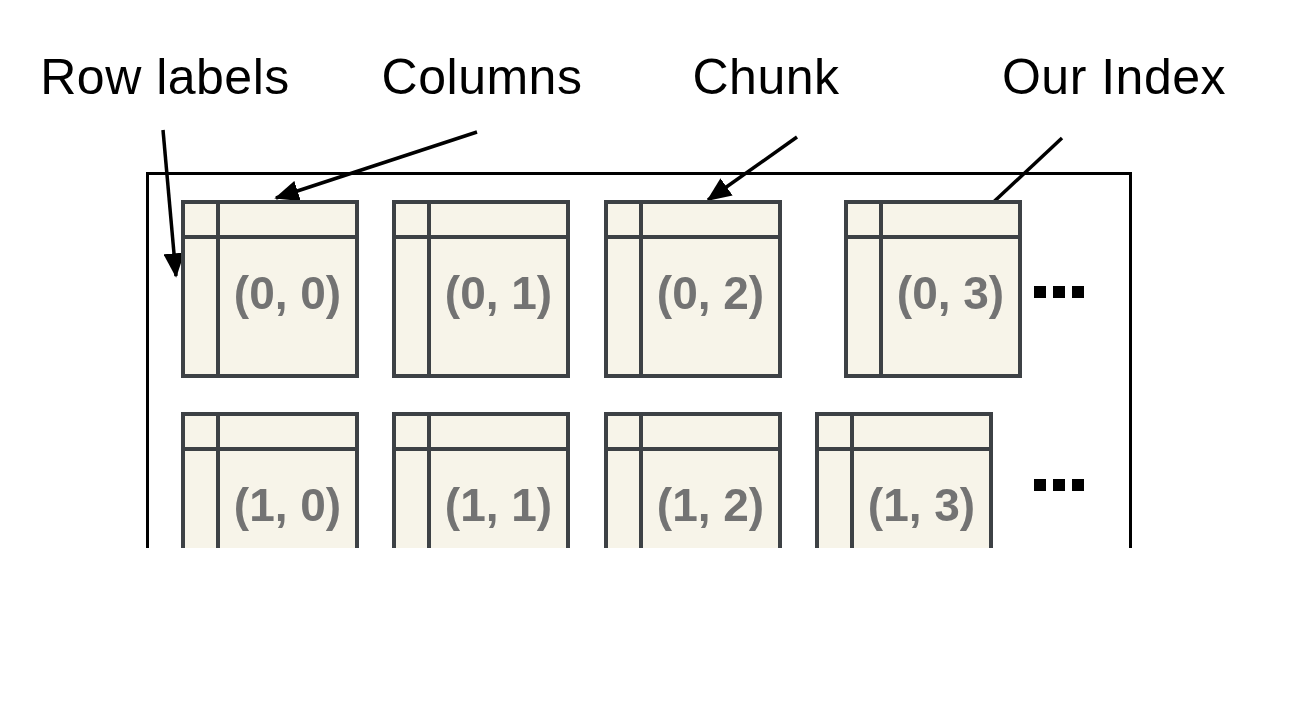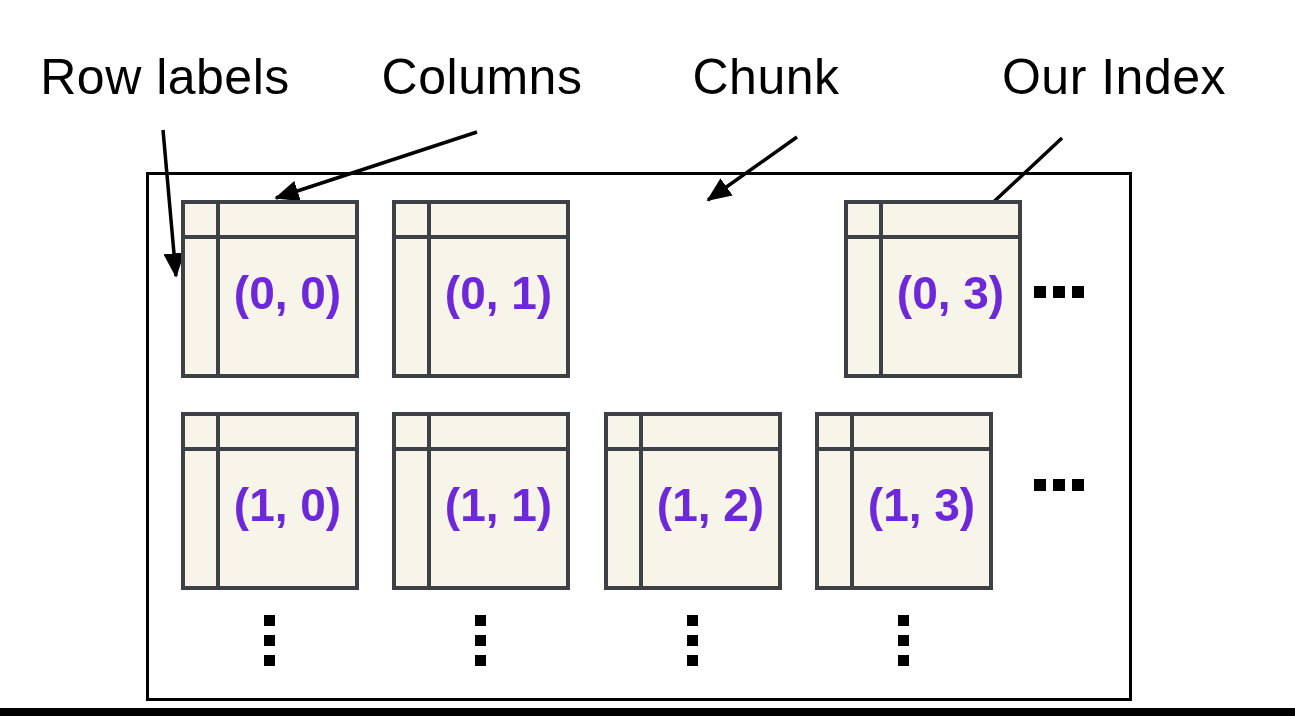--- a/index.html
+++ b/index.html
@@ -1,19 +1,19 @@
 <!DOCTYPE html>
 <html><head>
 <meta charset="utf-8">
 <style>
   html, body { margin: 0; padding: 0; background: #ffffff; }
   .canvas {
     position: relative;
     width: 1295px;
-    height: 716px;
+    height: 548px;
     background: #ffffff;
     overflow: hidden;
     font-family: "Liberation Sans", "DejaVu Sans", sans-serif;
   }
 
   
   .anno-label {
     position: absolute;
     top: 50px;
     transform: translateX(-50%);
@@ -70,21 +70,21 @@
     position: absolute;
     left: 35px; right: 0;
     top: 35px; bottom: 0;
     display: flex;
     align-items: center;
     justify-content: center;
     padding-bottom: 28px;
     box-sizing: border-box;
     font-weight: bold;
     font-size: 46px;
-    color: #6d28d9;
+    color: #737373;
     white-space: nowrap;
   }
 
   .chunk.r0c0 { left: 181px; top: 200px; }
   .chunk.r0c1 { left: 392px; top: 200px; }
   .chunk.r0c2 { left: 604px; top: 200px; }
   .chunk.r0c3 { left: 844px; top: 200px; }
   .chunk.r1c0 { left: 181px; top: 412px; }
   .chunk.r1c1 { left: 392px; top: 412px; }
   .chunk.r1c2 { left: 604px; top: 412px; padding-left: 32px; }
@@ -155,20 +155,25 @@
   <div class="chunk r0c0">
     <div class="vline"></div>
     <div class="hline"></div>
     <div class="cell-label">(0, 0)</div>
   </div>
   <div class="chunk r0c1">
     <div class="vline"></div>
     <div class="hline"></div>
     <div class="cell-label">(0, 1)</div>
   </div>
+  <div class="chunk r0c2">
+    <div class="vline"></div>
+    <div class="hline"></div>
+    <div class="cell-label">(0, 2)</div>
+  </div>
   <div class="chunk r0c3">
     <div class="vline"></div>
     <div class="hline"></div>
     <div class="cell-label">(0, 3)</div>
   </div>
 
   <div class="chunk r1c0">
     <div class="vline"></div>
     <div class="hline"></div>
     <div class="cell-label">(1, 0)</div>

